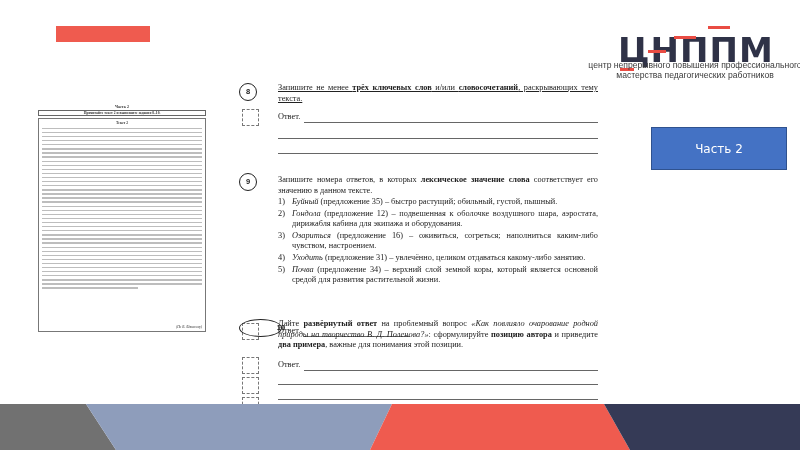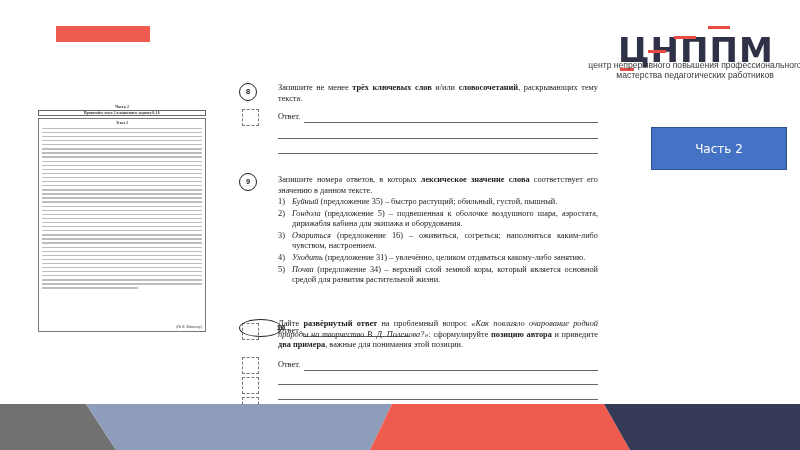--- a/index.html
+++ b/index.html
@@ -111,21 +111,21 @@
         <div style="width:60%"></div>
     </div>
     <div class="thumb-sign">(По В. Лёвинсону)</div>
   </div>
 </div>
 
 <div class="abs doc">
 
   <div class="q" style="top:0;">
     <div class="qnum" style="top:3px;">8</div>
-    <div class="qtext" style="top:3px;">
+    <div class="qtext" style="top:3px;text-decoration:underline;">
       <span>Запишите не менее </span><b>трёх ключевых слов</b><span> и/или </span><b>словосочетаний</b><span>, раскрывающих тему текста.</span>
     </div>
     <div class="abox" style="top:29px;"></div>
     <div class="ans" style="top:32px;">Ответ.</div>
     <div class="line" style="left:68px; width:294px; top:42px;"></div>
     <div class="line" style="left:42px; width:320px; top:58px;"></div>
     <div class="line" style="left:42px; width:320px; top:73px;"></div>
   </div>
 
   <div class="q" style="top:90px;">
@@ -133,21 +133,21 @@
     <div class="qtext" style="top:5px;">
       <span>Запишите номера ответов, в которых </span><b>лексическое значение слова</b><span> соответствует его значению в данном тексте.</span>
     </div>
     <div class="opts" style="top:27px;">
       <div class="opt">
           <span class="n">1)</span>
           <span class="t"><i>Буйный</i><span> (предложение 35) – быстро растущий; обильный, густой, пышный.</span></span>
         </div>
       <div class="opt">
           <span class="n">2)</span>
-          <span class="t"><i>Гондола</i><span> (предложение 5) – подвешенная к оболочке воздушного шара, аэростата, дирижабля кабина для экипажа и оборудования.</span></span>
+          <span class="t"><i>Гондола</i><span> (предложение 12) – подвешенная к оболочке воздушного шара, аэростата, дирижабля кабина для экипажа и оборудования.</span></span>
         </div>
       <div class="opt">
           <span class="n">3)</span>
           <span class="t"><i>Озариться</i><span> (предложение 16) – оживиться, согреться; наполниться каким-либо чувством, настроением.</span></span>
         </div>
       <div class="opt">
           <span class="n">4)</span>
           <span class="t"><i>Уходить</i><span> (предложение 31) – увлечённо, целиком отдаваться какому-либо занятию.</span></span>
         </div>
       <div class="opt">

